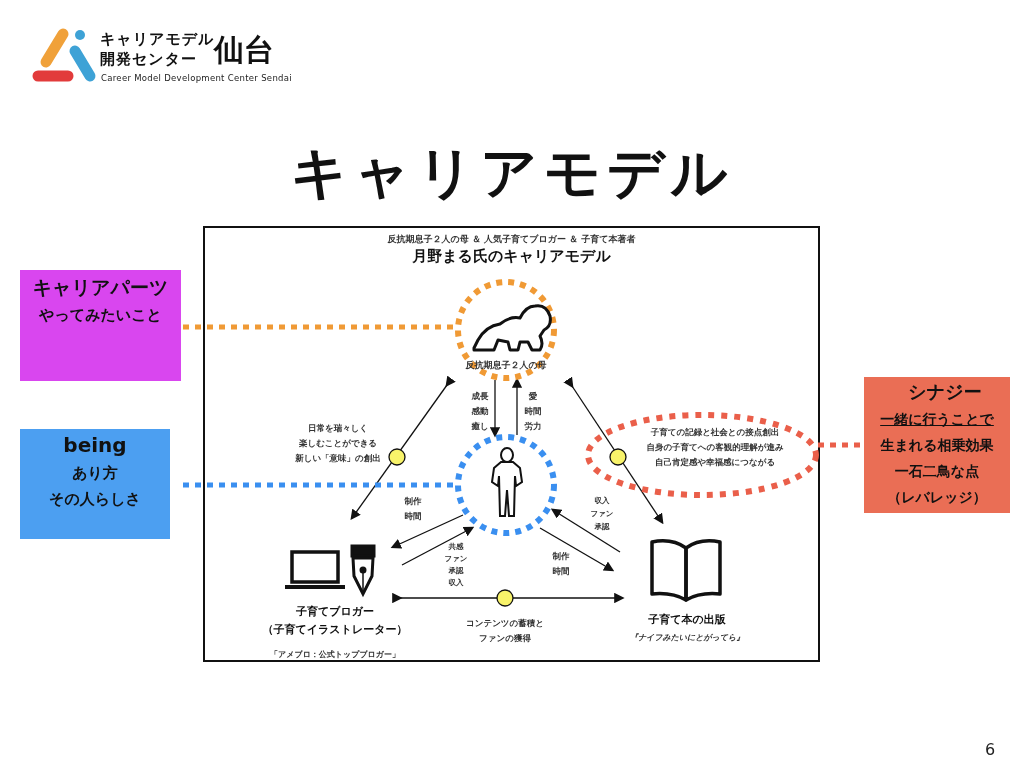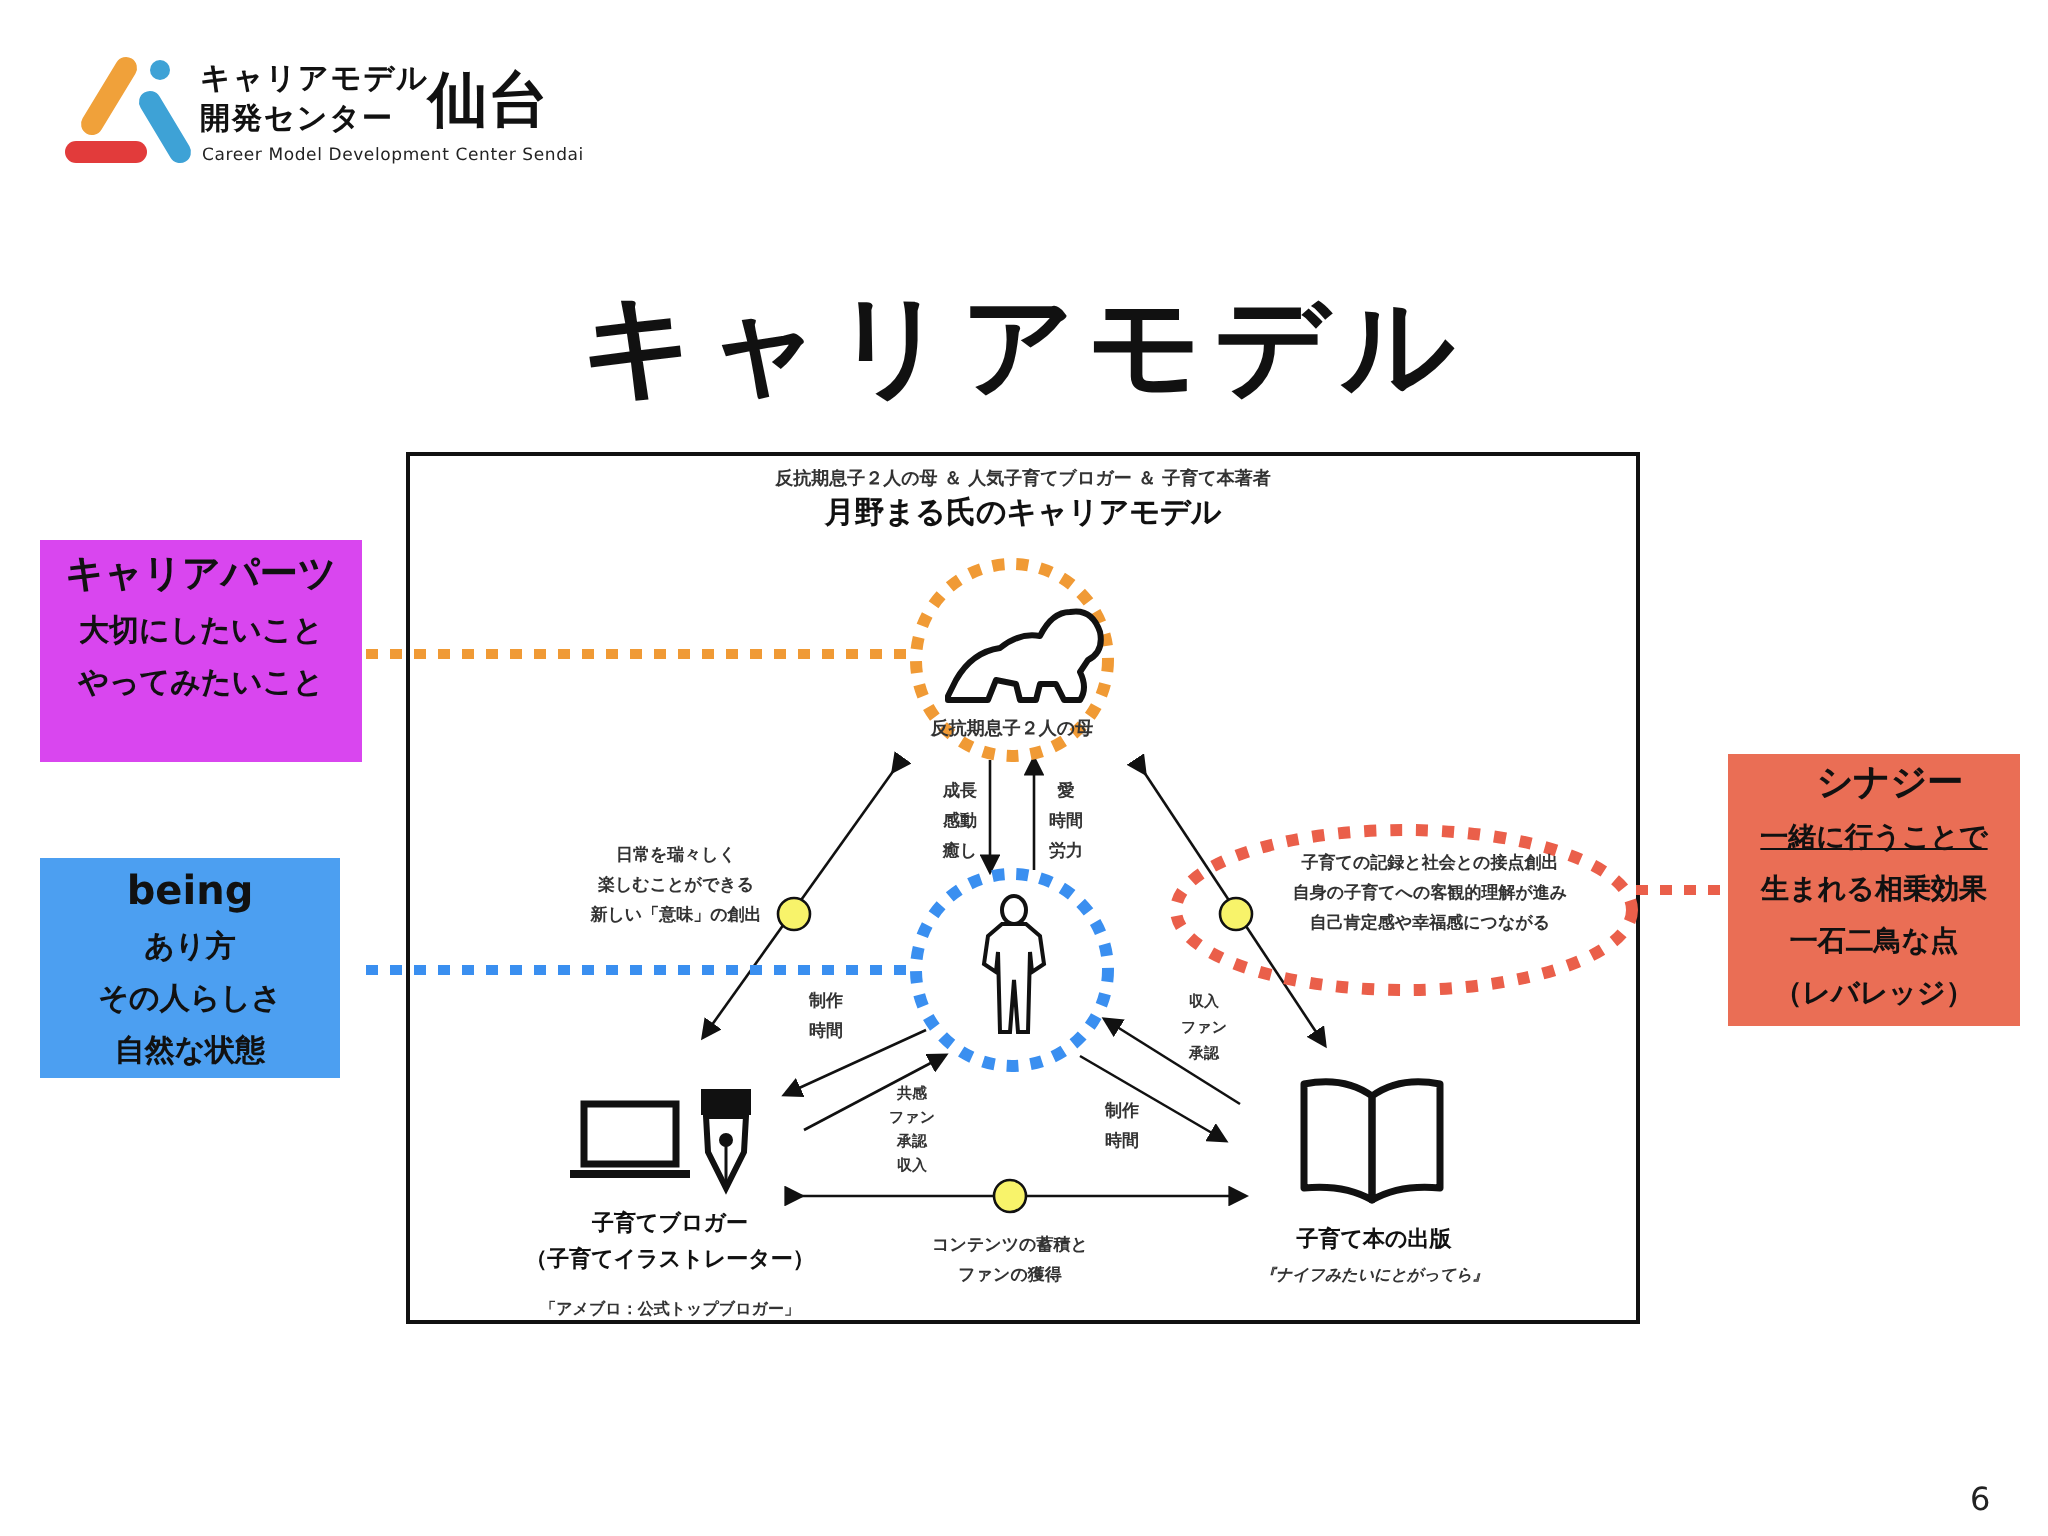--- a/index.html
+++ b/index.html
@@ -163,29 +163,27 @@
   <div>子育てブロガー</div>
   <div>（子育てイラストレーター）</div>
 </div>
 <div class="abs small" style="left:250px;top:647px;width:170px;font-size:8px;">「アメブロ：公式トップブロガー」</div>
 
 <div class="abs label" style="left:620px;top:611px;width:134px;">子育て本の出版</div>
 <div class="abs small" style="left:614px;top:630px;width:146px;font-size:8px;font-style:italic;">『ナイフみたいにとがってら』</div>
 
 <div class="abs box box-parts">
   <div class="h" style="margin-top:2px;">キャリアパーツ</div>
-  <div class="l">大切にしたいこと</div>
   <div class="l">やってみたいこと</div>
 </div>
 
 <div class="abs box box-being">
   <div class="h" style="margin-top:1px;font-size:20px;">being</div>
   <div class="l">あり方</div>
   <div class="l">その人らしさ</div>
-  <div class="l">自然な状態</div>
 </div>
 
 <div class="abs box box-syn">
   <div class="h" style="margin-top:1px;font-size:18px;line-height:28px;padding-left:16px;">シナジー</div>
   <div class="l" style="font-size:14px;line-height:26px;text-decoration:underline;">一緒に行うことで</div>
   <div class="l" style="font-size:14px;line-height:26px;">生まれる相乗効果</div>
   <div class="l" style="font-size:14px;line-height:26px;">一石二鳥な点</div>
   <div class="l" style="font-size:14px;line-height:26px;">（レバレッジ）</div>
 </div>
 

